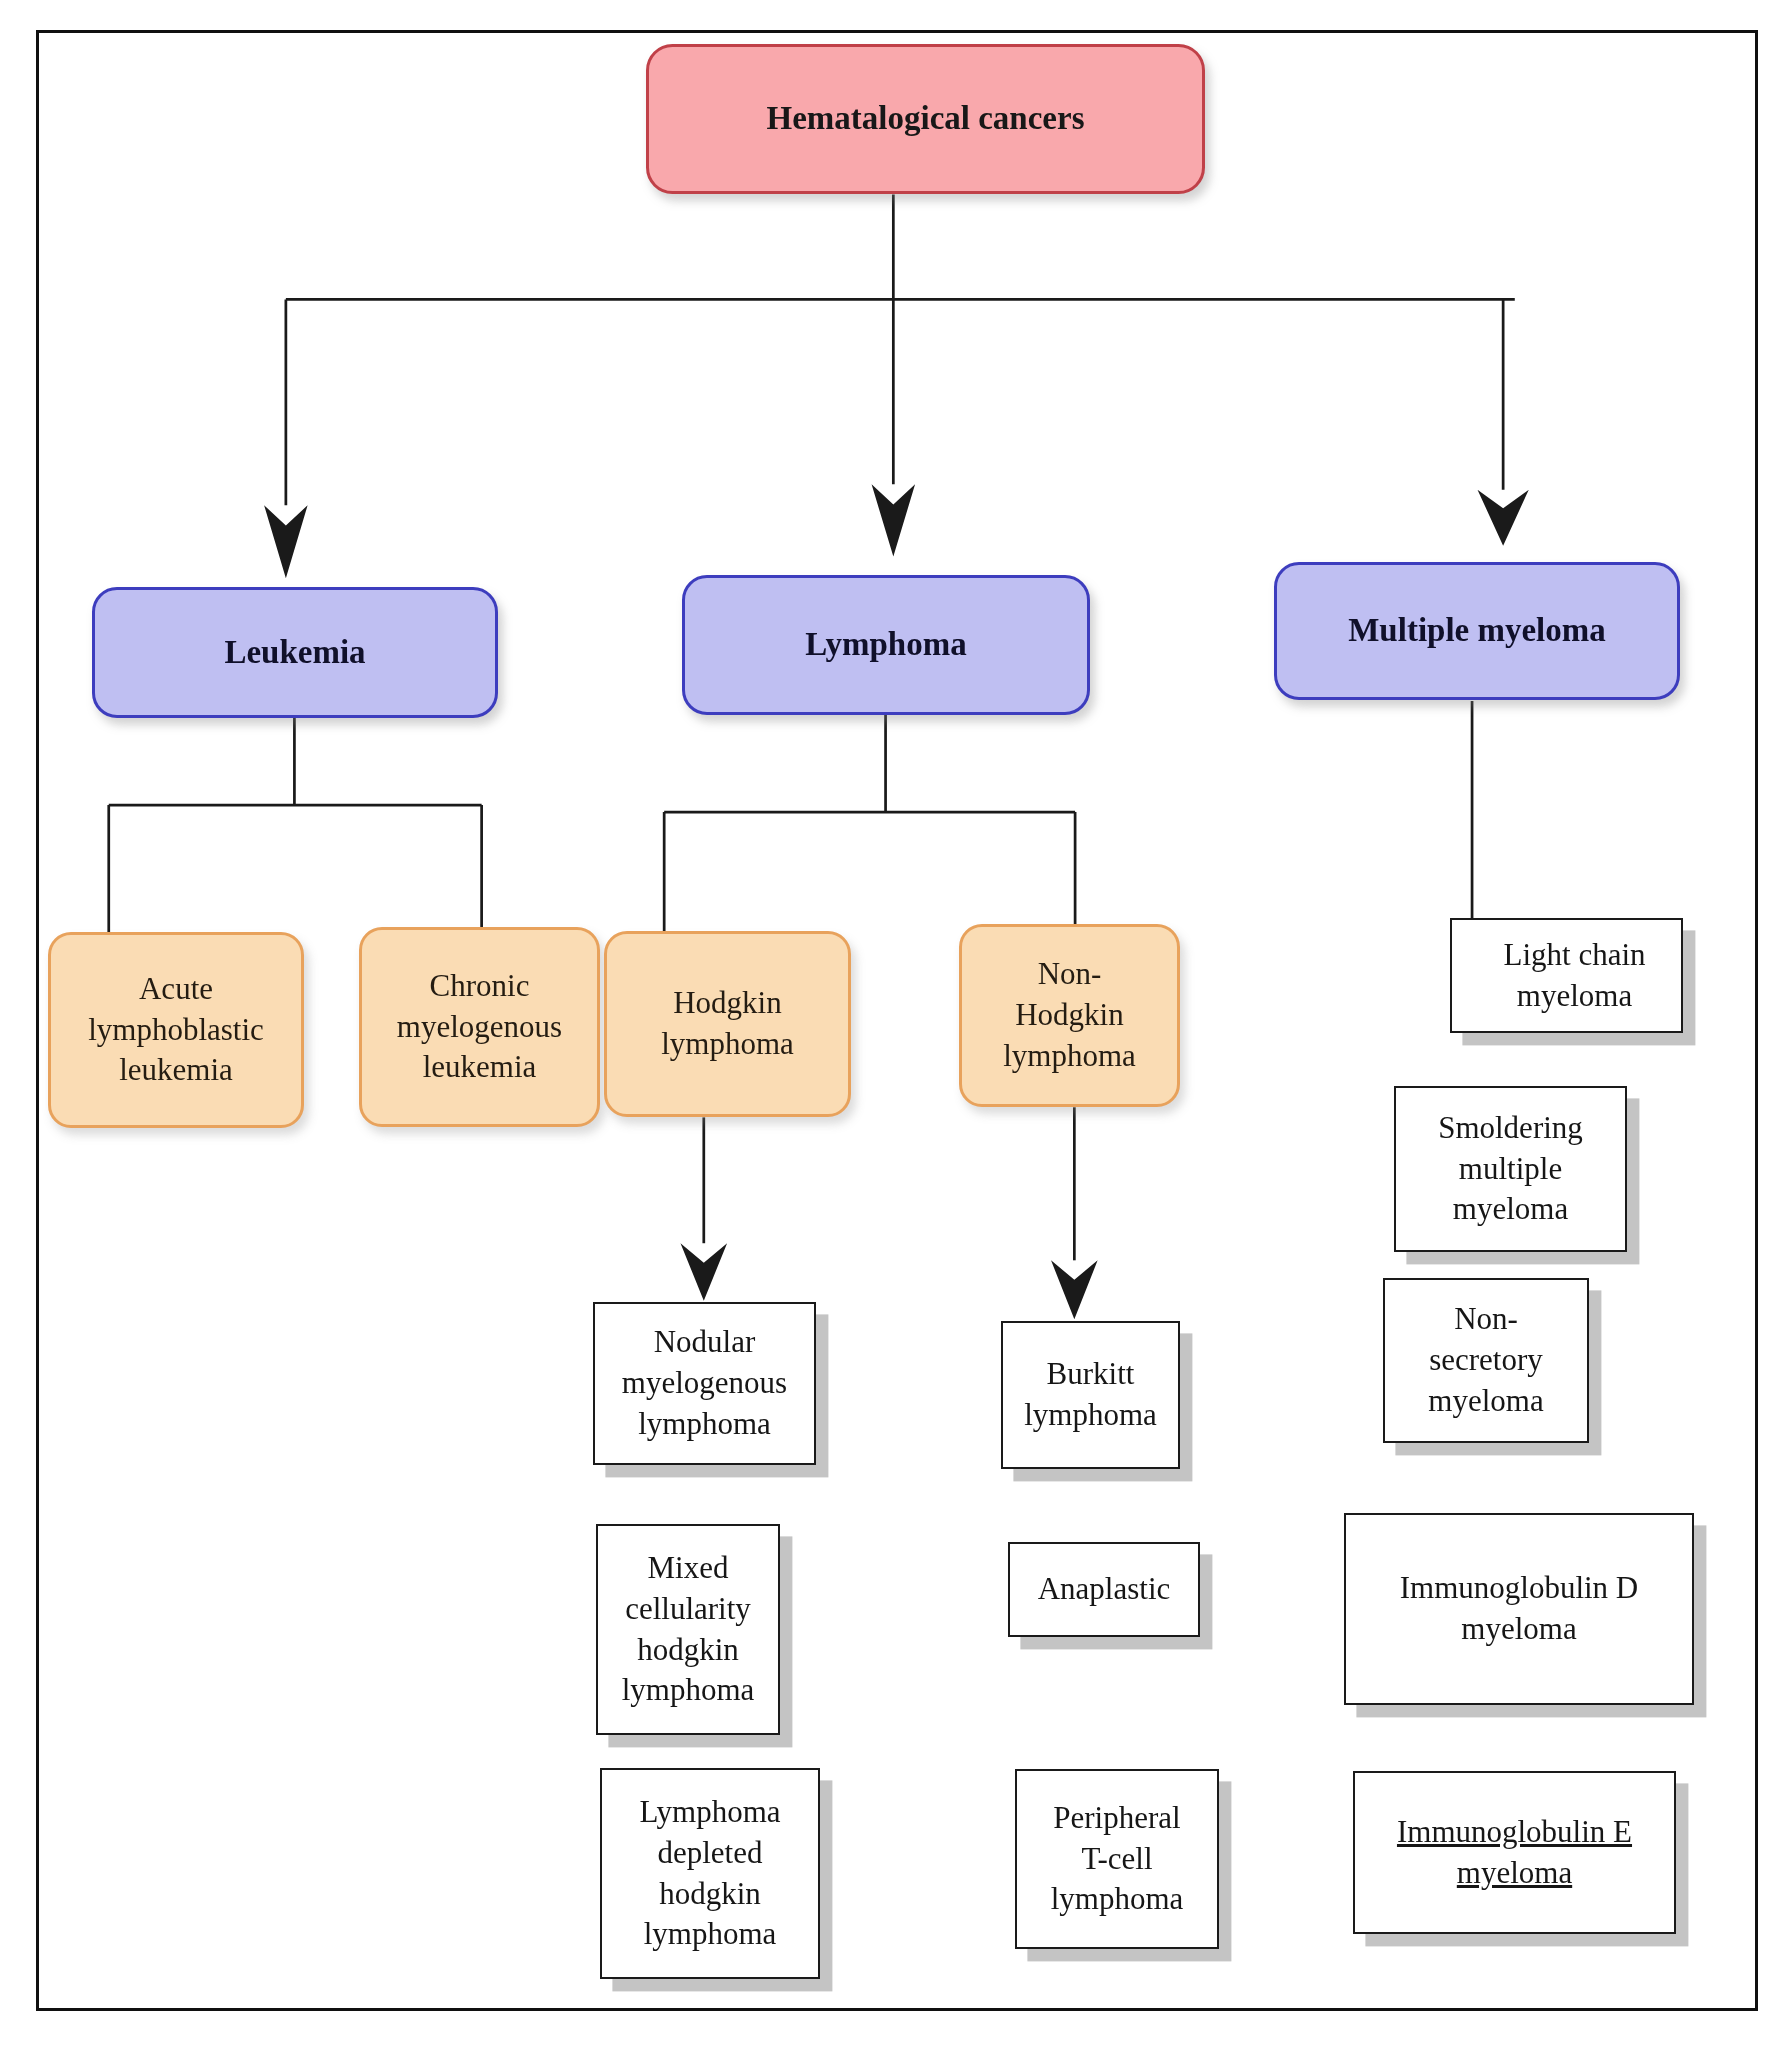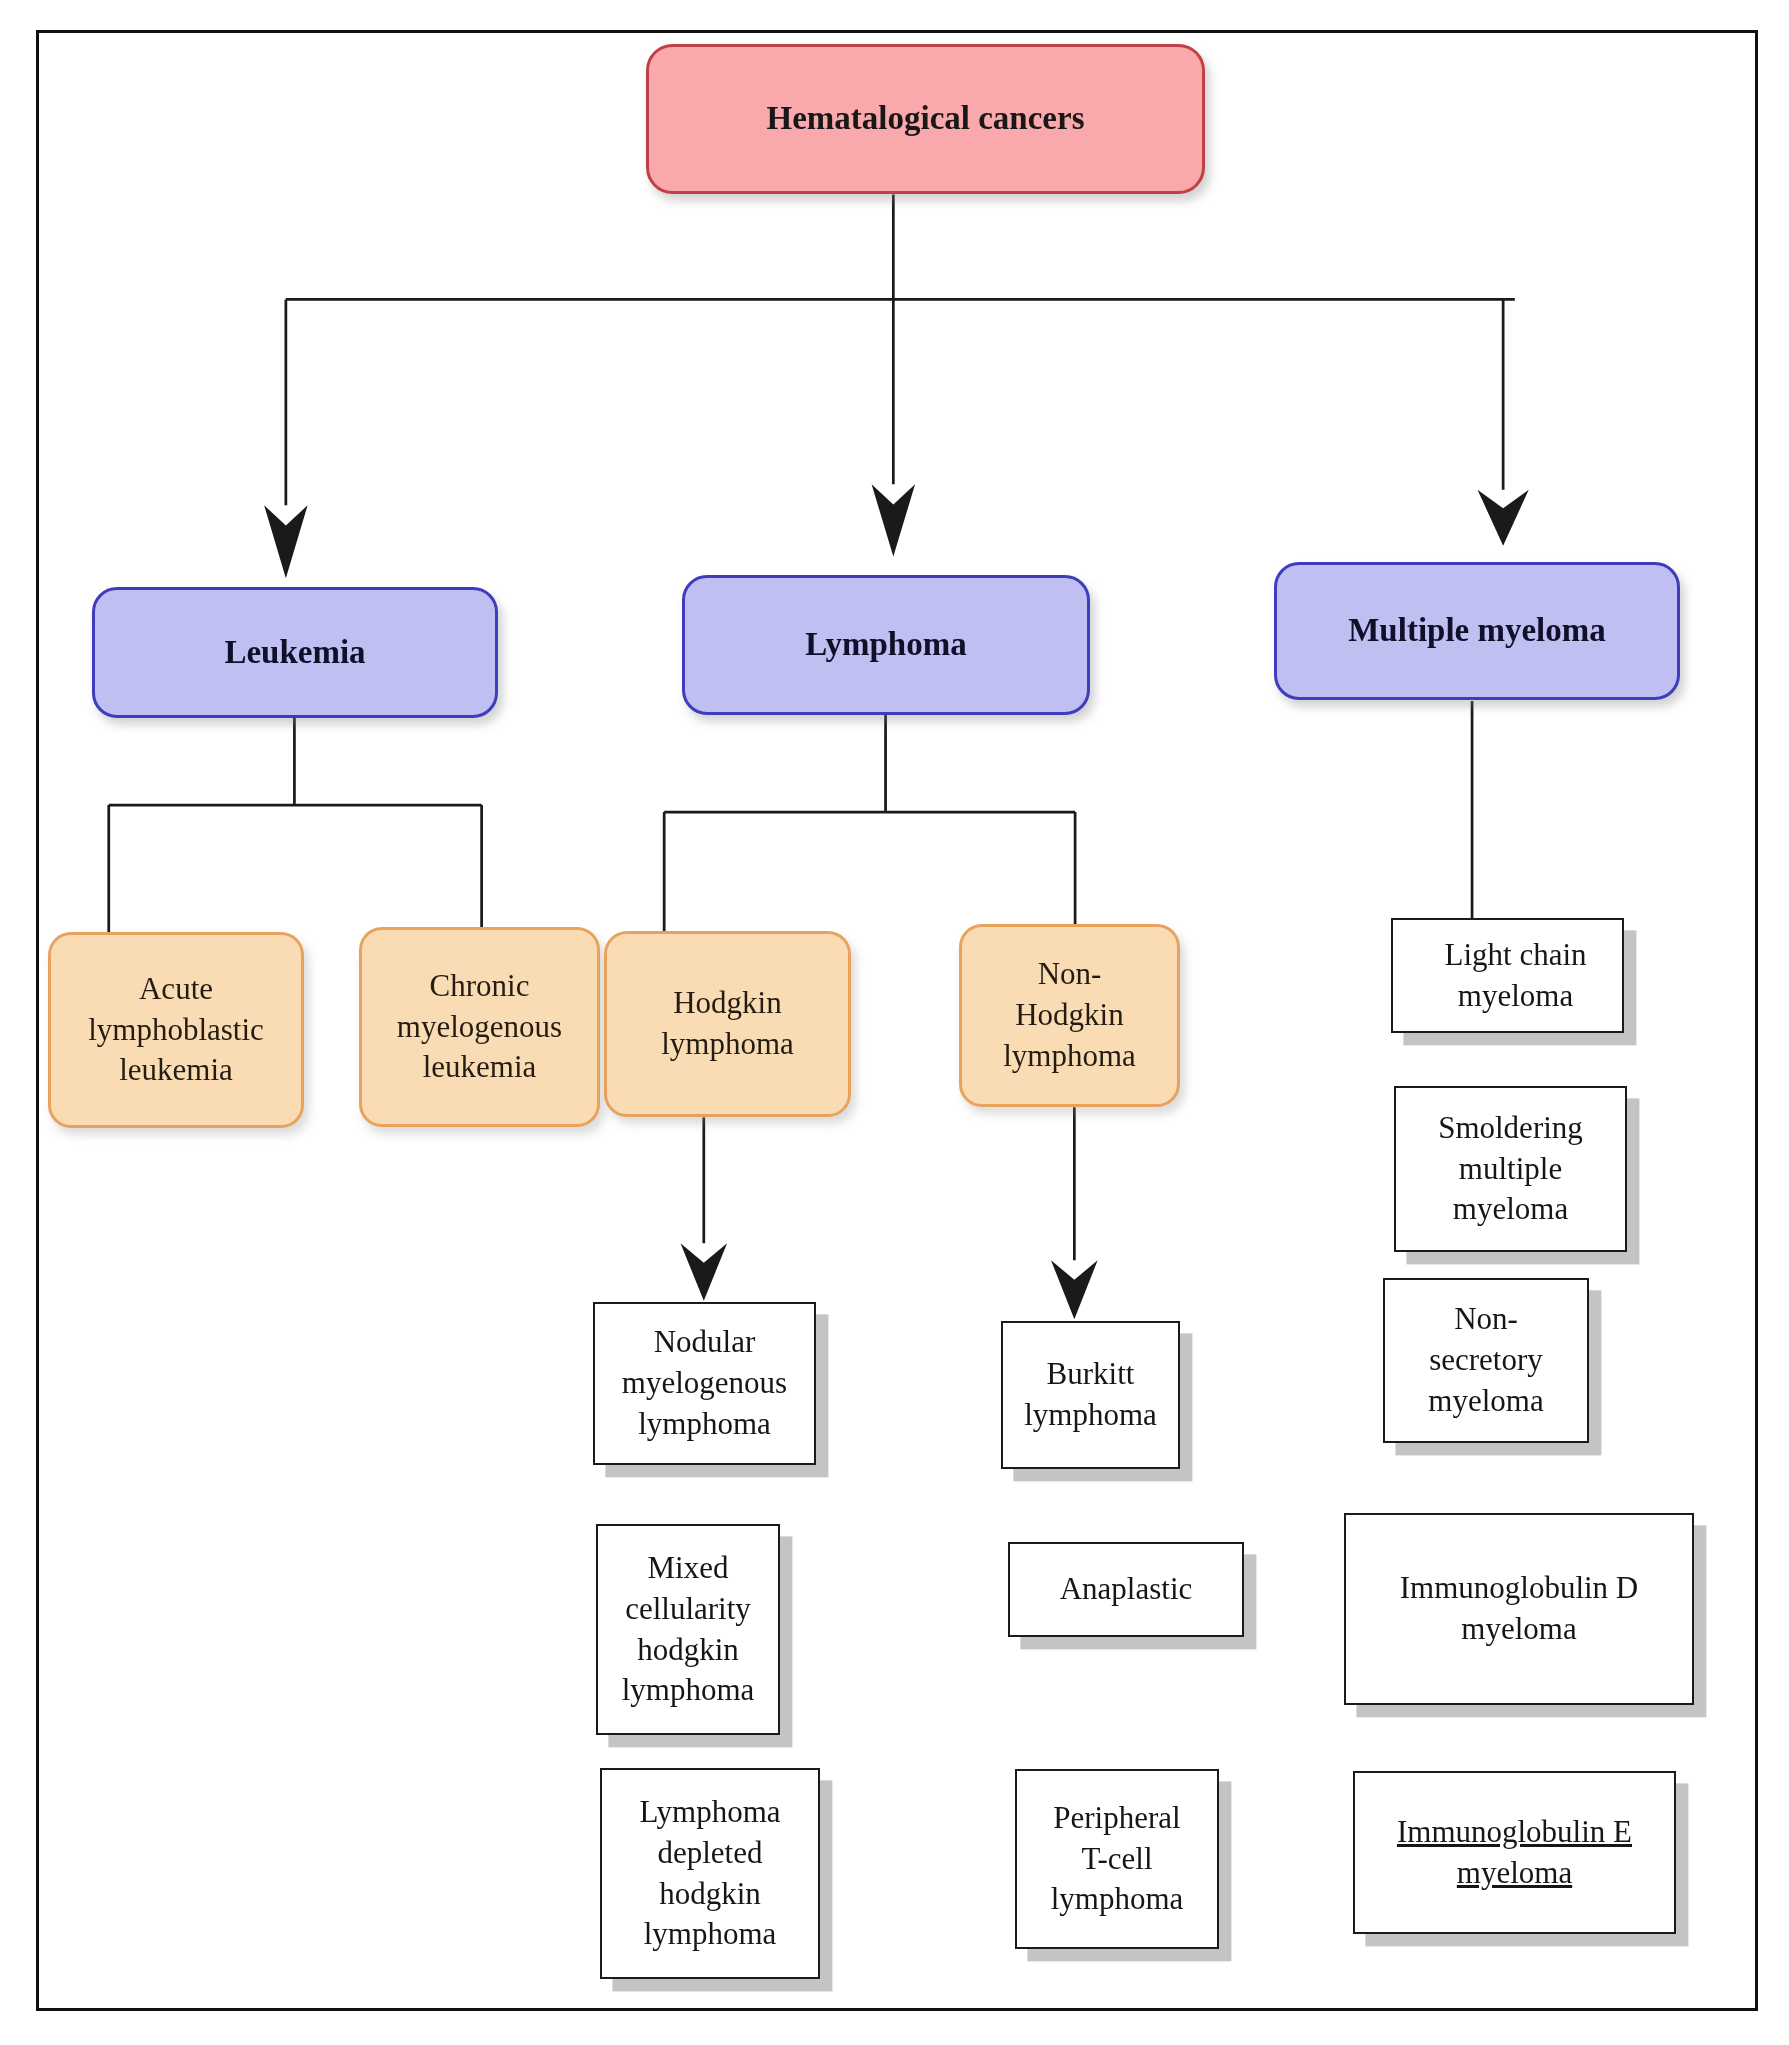--- a/index.html
+++ b/index.html
@@ -131,30 +131,30 @@
     <span>Lymphoma
 depleted
 hodgkin
 lymphoma</span>
   </div>
 
   <div class="node leaf" style="left:1001px;top:1321px;width:179px;height:148px;">
     <span>Burkitt
 lymphoma</span>
   </div>
-  <div class="node leaf" style="left:1008px;top:1542px;width:236px;height:95px;">
+  <div class="node leaf" style="left:1008px;top:1542px;width:192px;height:95px;">
     <span>Anaplastic</span>
   </div>
   <div class="node leaf" style="left:1015px;top:1769px;width:204px;height:180px;">
     <span>Peripheral
 T-cell
 lymphoma</span>
   </div>
 
-  <div class="node leaf" style="left:1391px;top:918px;width:233px;height:115px;padding-left:16px;">
+  <div class="node leaf" style="left:1450px;top:918px;width:233px;height:115px;padding-left:16px;">
     <span>Light chain
 myeloma</span>
   </div>
   <div class="node leaf" style="left:1394px;top:1086px;width:233px;height:166px;">
     <span>Smoldering
 multiple
 myeloma</span>
   </div>
   <div class="node leaf" style="left:1383px;top:1278px;width:206px;height:165px;">
     <span>Non-

